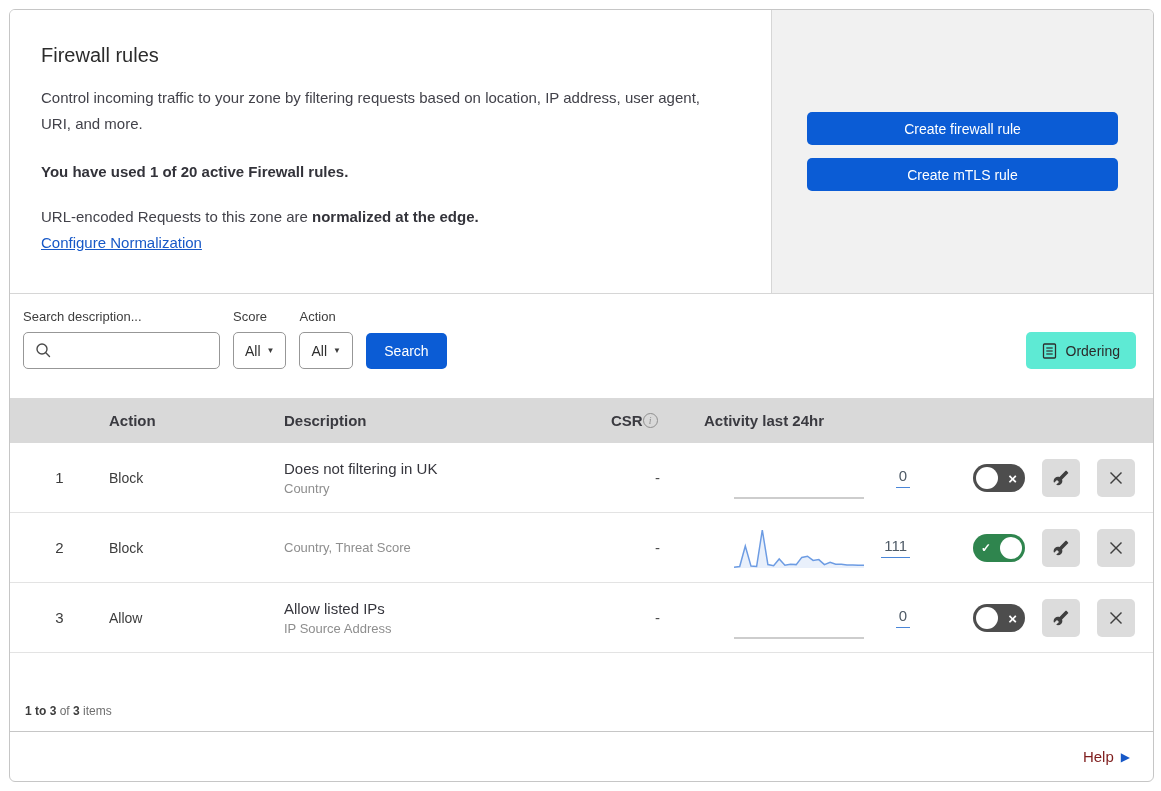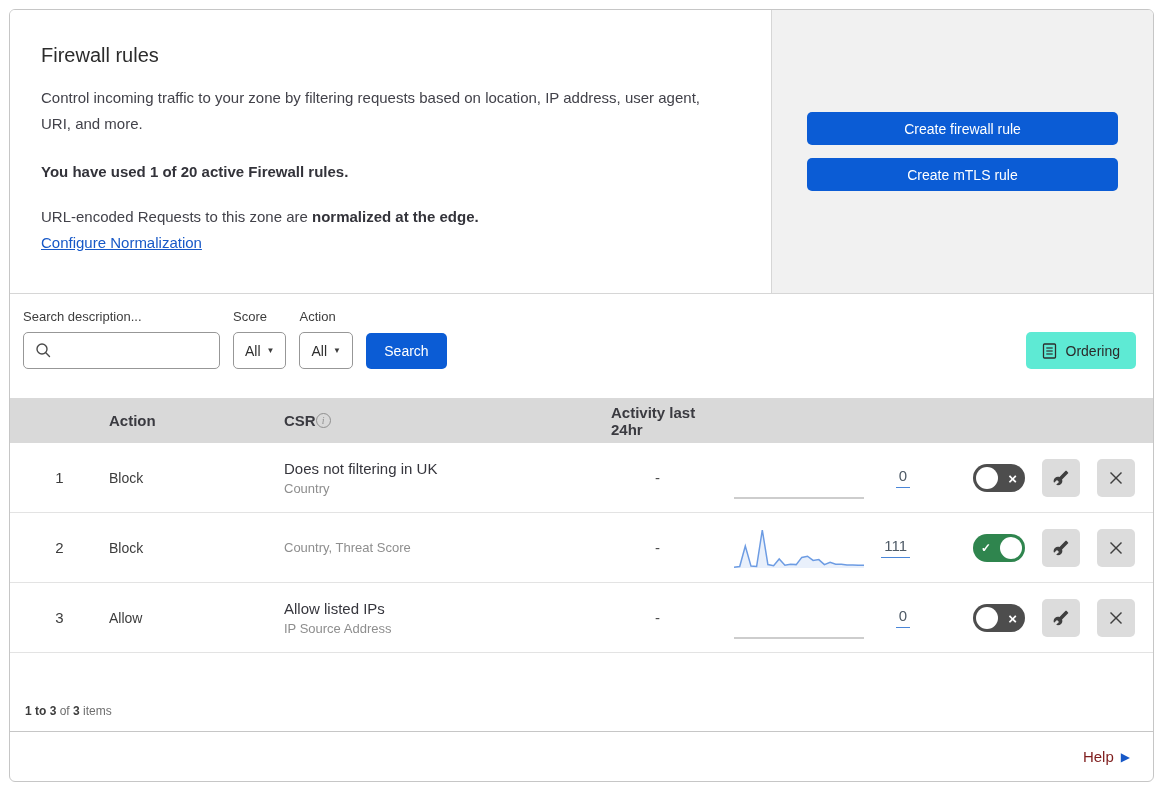--- a/index.html
+++ b/index.html
@@ -134,20 +134,21 @@
             <line x1="4.3" y1="11" x2="10.7" y2="11" stroke="#2e2e2e" stroke-width="1.2"></line>
           </svg>
       </span>
       <span>Ordering</span>
     </button>
   </div>
 
   <div class="table-header grid-cols">
     <div></div>
     <div>Action</div>
+    <div>Description</div>
     <div class="th-csr">
       <span>CSR</span>
       <span class="info-circle">i</span>
     </div>
     <div>Activity last 24hr</div>
     <div></div>
   </div>
 
   <div class="rule-row grid-cols">
     <div class="cell-num">1</div>

